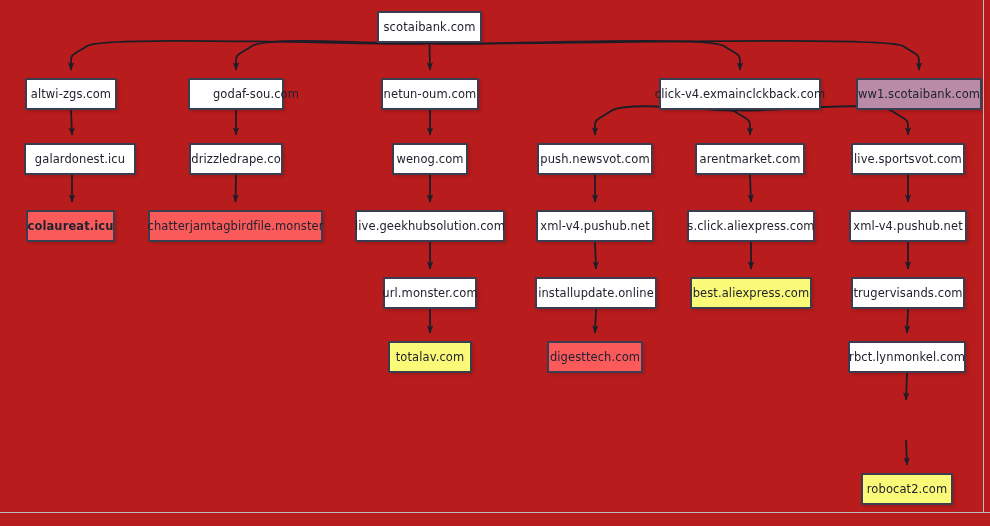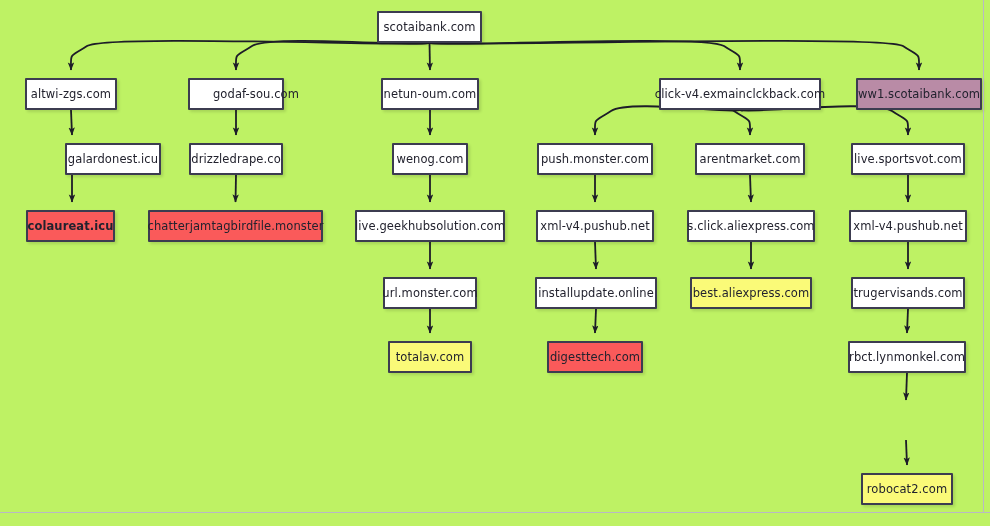--- a/index.html
+++ b/index.html
@@ -11,21 +11,21 @@
   body {
     font-family: "DejaVu Sans", "Liberation Sans", sans-serif;
     width: 990px;
     height: 526px;
     overflow: hidden;
   }
   #canvas {
     position: relative;
     width: 990px;
     height: 526px;
-    background: #bef264;
+    background: #b91c1c;
     box-sizing: border-box;
   }
   #edge-layer {
     position: absolute;
     left: 0;
     top: 0;
     width: 990px;
     height: 526px;
     pointer-events: none;
   }
@@ -126,31 +126,31 @@
       </div>
       <div class="node white" style="left: 381px; top: 78px; width: 98px; height: 32px;">
         <span class="node-label">netun-oum.com</span>
       </div>
       <div class="node white" style="left: 659px; top: 78px; width: 162px; height: 32px;">
         <span class="node-label">click-v4.exmainclckback.com</span>
       </div>
       <div class="node purple" style="left: 856px; top: 78px; width: 126px; height: 32px;">
         <span class="node-label">ww1.scotaibank.com</span>
       </div>
-      <div class="node white" style="left: 24px; top: 143px; width: 96px; height: 32px; margin-left: 41px;">
+      <div class="node white" style="left: 24px; top: 143px; width: 112px; height: 32px;">
         <span class="node-label">galardonest.icu</span>
       </div>
       <div class="node white" style="left: 189px; top: 143px; width: 94px; height: 32px;">
         <span class="node-label">drizzledrape.co</span>
       </div>
       <div class="node white" style="left: 392px; top: 143px; width: 76px; height: 32px;">
         <span class="node-label">wenog.com</span>
       </div>
       <div class="node white" style="left: 537px; top: 143px; width: 116px; height: 32px;">
-        <span class="node-label">push.monster.com</span>
+        <span class="node-label">push.newsvot.com</span>
       </div>
       <div class="node white" style="left: 695px; top: 143px; width: 110px; height: 32px;">
         <span class="node-label">arentmarket.com</span>
       </div>
       <div class="node white" style="left: 851px; top: 143px; width: 114px; height: 32px;">
         <span class="node-label">live.sportsvot.com</span>
       </div>
       <div class="node red" style="left: 26px; top: 210px; width: 89px; height: 32px; font-weight: bold;">
         <span class="node-label">colaureat.icu</span>
       </div>

